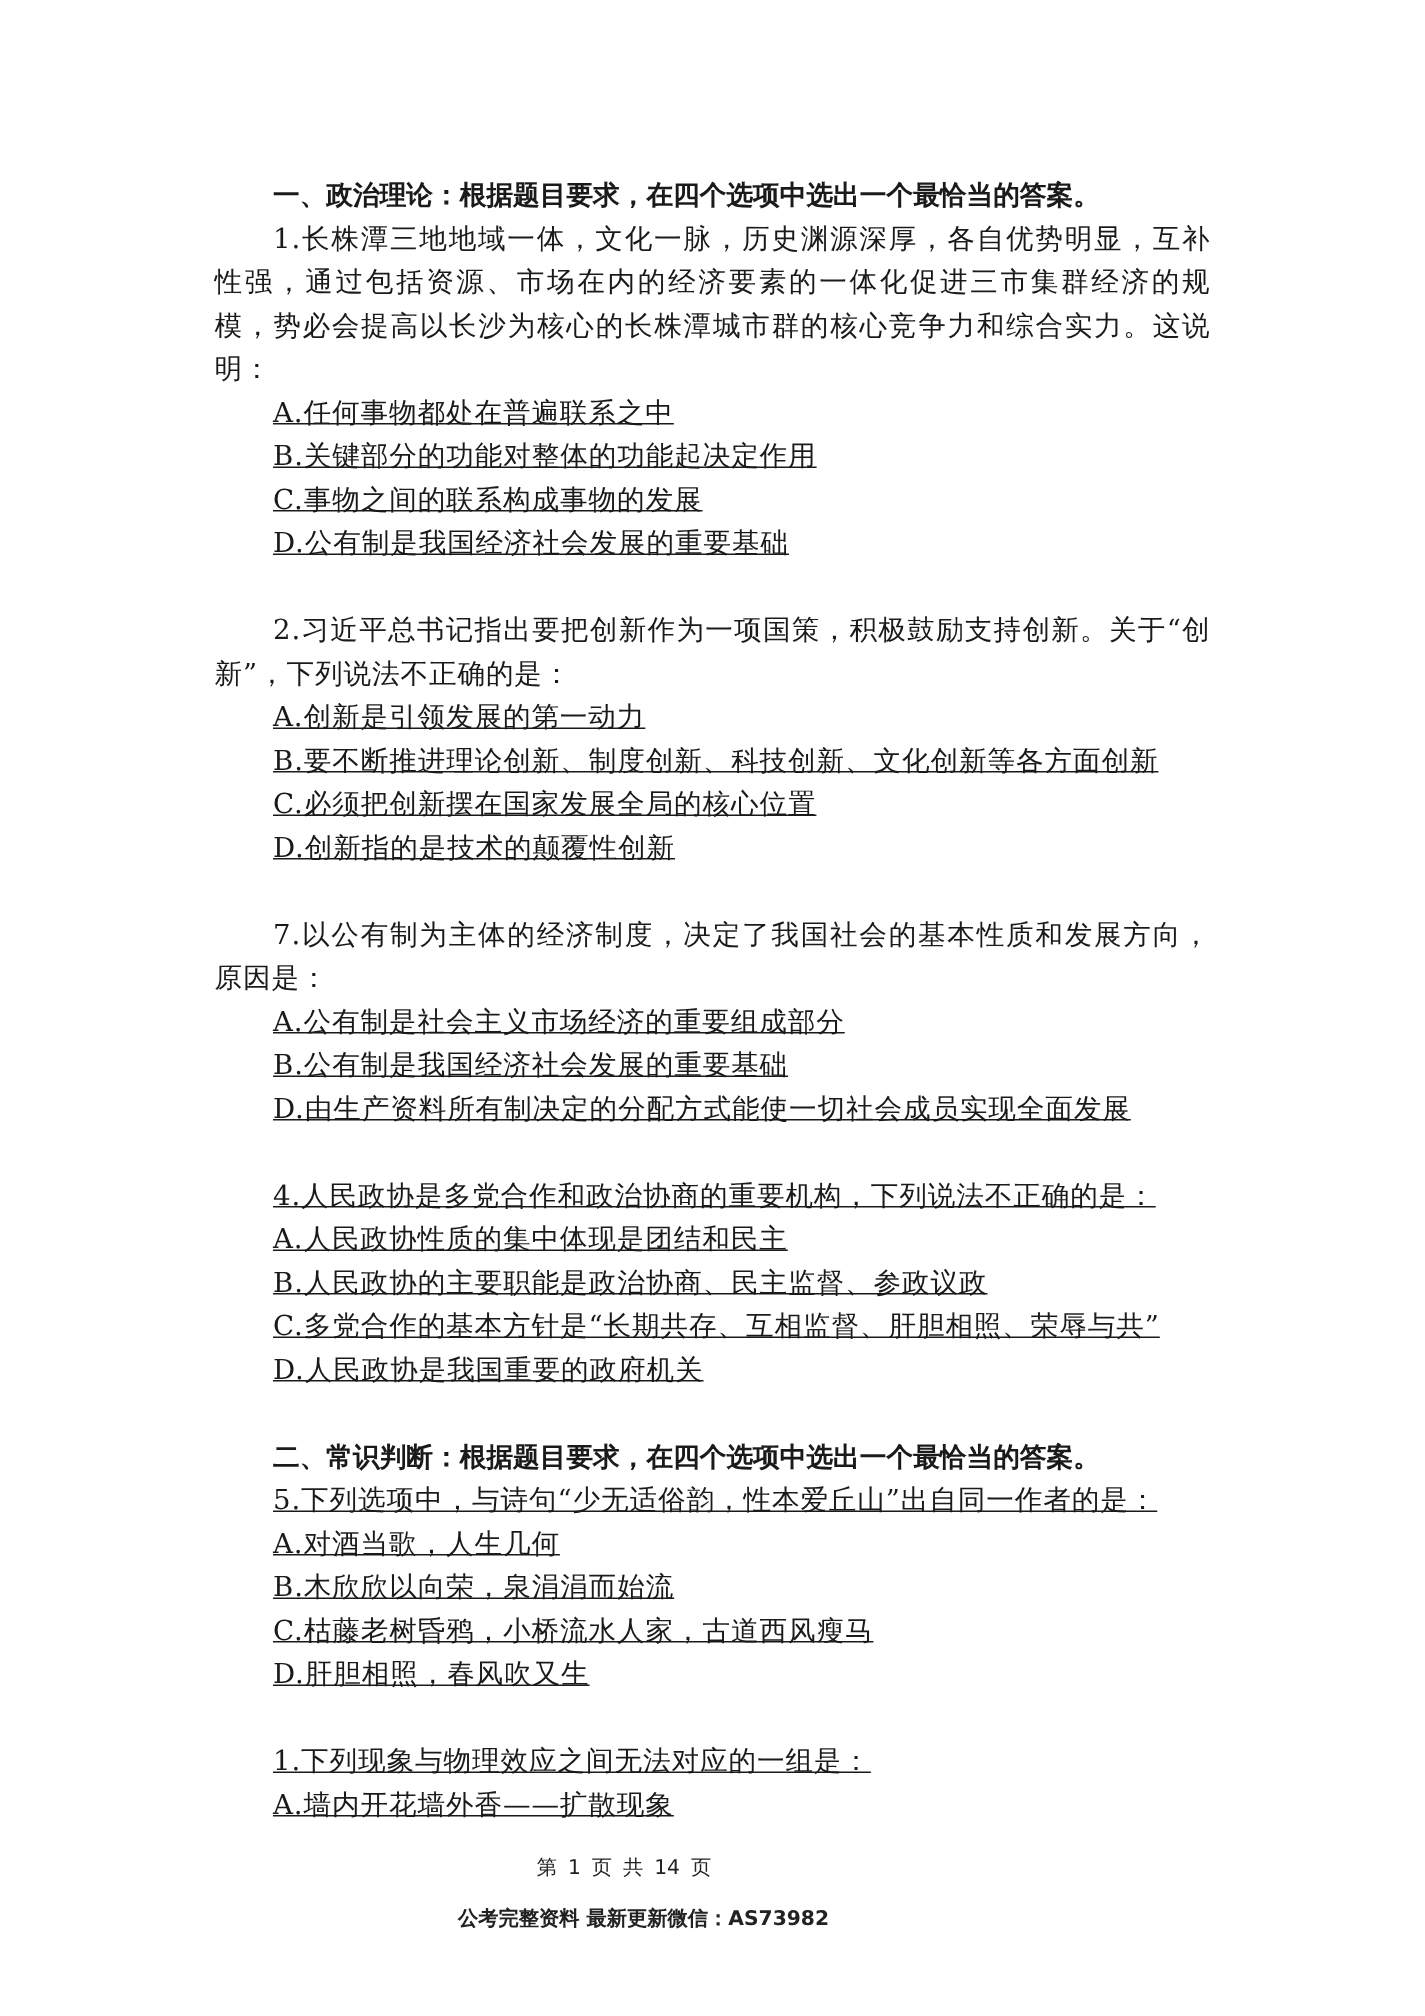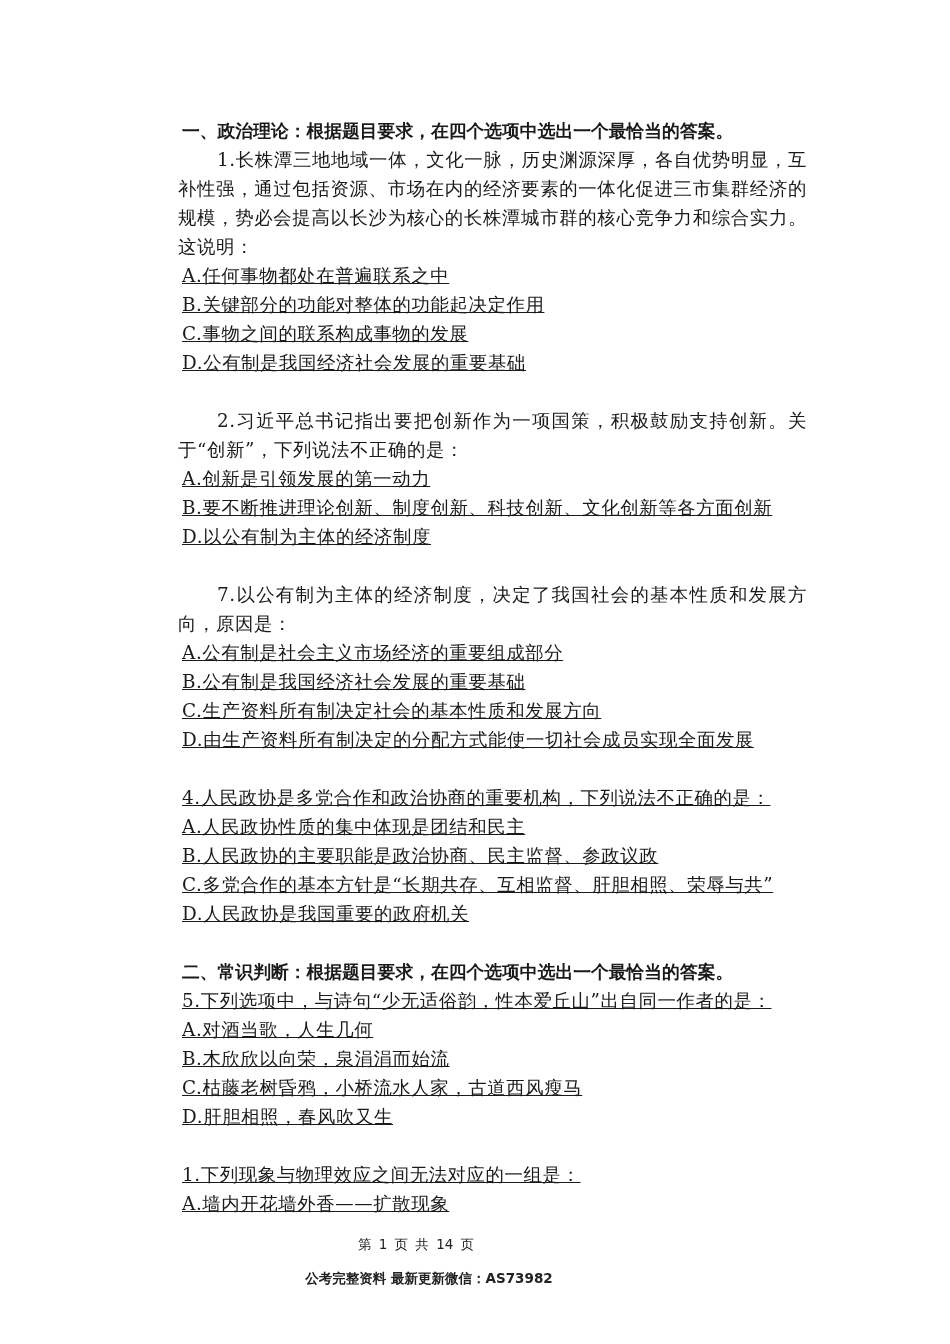--- a/index.html
+++ b/index.html
@@ -1,20 +1,20 @@
 <!DOCTYPE html>
 <html><head>
 <meta charset="utf-8">
 <style>
   html, body { margin: 0; padding: 0; background: #ffffff; }
   body { width: 950px; height: 1344px; position: relative; overflow: hidden;
          font-family: "DejaVu Serif", "Liberation Serif", serif; color: #1a1a1a; }
   .page { position: absolute; left: 143px; top: 116px; width: 664px; }
   .line { font-size: 18.4px; line-height: 29px; height: 29px; white-space: nowrap; letter-spacing: 0.6px; text-decoration: underline; }
-  .para { font-size: 18.4px; line-height: 29px; letter-spacing: 0.6px; text-indent: 39px; text-align: justify; margin-left: 35px; }
+  .para { font-size: 18.4px; line-height: 29px; letter-spacing: 0.6px; text-indent: 39px; text-align: justify; }
   .heading { font-family: "DejaVu Sans", "Liberation Sans", sans-serif; font-weight: bold; font-size: 17.8px; line-height: 29px; height: 29px; white-space: nowrap; }
   .heading.indent { padding-left: 39px; }
   .opt { padding-left: 39px; }
   .stem { padding-left: 39px; }
   .gap { height: 29px; }
   .footer-page { position: absolute; top: 1236px; left: 0; width: 832px; text-align: center;
     font-family: "DejaVu Sans", "Liberation Sans", sans-serif; font-size: 13.5px; color: #222; word-spacing: 3px; }
   .footer-ad { position: absolute; top: 1270px; left: 0; width: 858px; text-align: center;
     font-family: "DejaVu Sans", "Liberation Sans", sans-serif; font-size: 13.5px; font-weight: bold; color: #222; }
 </style>
@@ -28,27 +28,27 @@
   <div class="para">1.长株潭三地地域一体，文化一脉，历史渊源深厚，各自优势明显，互补性强，通过包括资源、市场在内的经济要素的一体化促进三市集群经济的规模，势必会提高以长沙为核心的长株潭城市群的核心竞争力和综合实力。这说明：</div>
   <div class="line opt">A.任何事物都处在普遍联系之中</div>
   <div class="line opt">B.关键部分的功能对整体的功能起决定作用</div>
   <div class="line opt">C.事物之间的联系构成事物的发展</div>
   <div class="line opt">D.公有制是我国经济社会发展的重要基础</div>
   <div class="gap"></div>
 
   <div class="para">2.习近平总书记指出要把创新作为一项国策，积极鼓励支持创新。关于“创新”，下列说法不正确的是：</div>
   <div class="line opt">A.创新是引领发展的第一动力</div>
   <div class="line opt">B.要不断推进理论创新、制度创新、科技创新、文化创新等各方面创新</div>
-  <div class="line opt">D.以公有制为主体的经济制度</div>
+  <div class="line opt">C.必须把创新摆在国家发展全局的核心位置</div>
+  <div class="line opt">D.创新指的是技术的颠覆性创新</div>
   <div class="gap"></div>
 
   <div class="para">7.以公有制为主体的经济制度，决定了我国社会的基本性质和发展方向，原因是：</div>
   <div class="line opt">A.公有制是社会主义市场经济的重要组成部分</div>
   <div class="line opt">B.公有制是我国经济社会发展的重要基础</div>
-  <div class="line opt">C.生产资料所有制决定社会的基本性质和发展方向</div>
   <div class="line opt">D.由生产资料所有制决定的分配方式能使一切社会成员实现全面发展</div>
   <div class="gap"></div>
 
   <div class="line stem">4.人民政协是多党合作和政治协商的重要机构，下列说法不正确的是：</div>
   <div class="line opt">A.人民政协性质的集中体现是团结和民主</div>
   <div class="line opt">B.人民政协的主要职能是政治协商、民主监督、参政议政</div>
   <div class="line opt">C.多党合作的基本方针是“长期共存、互相监督、肝胆相照、荣辱与共”</div>
   <div class="line opt">D.人民政协是我国重要的政府机关</div>
   <div class="gap"></div>
 

